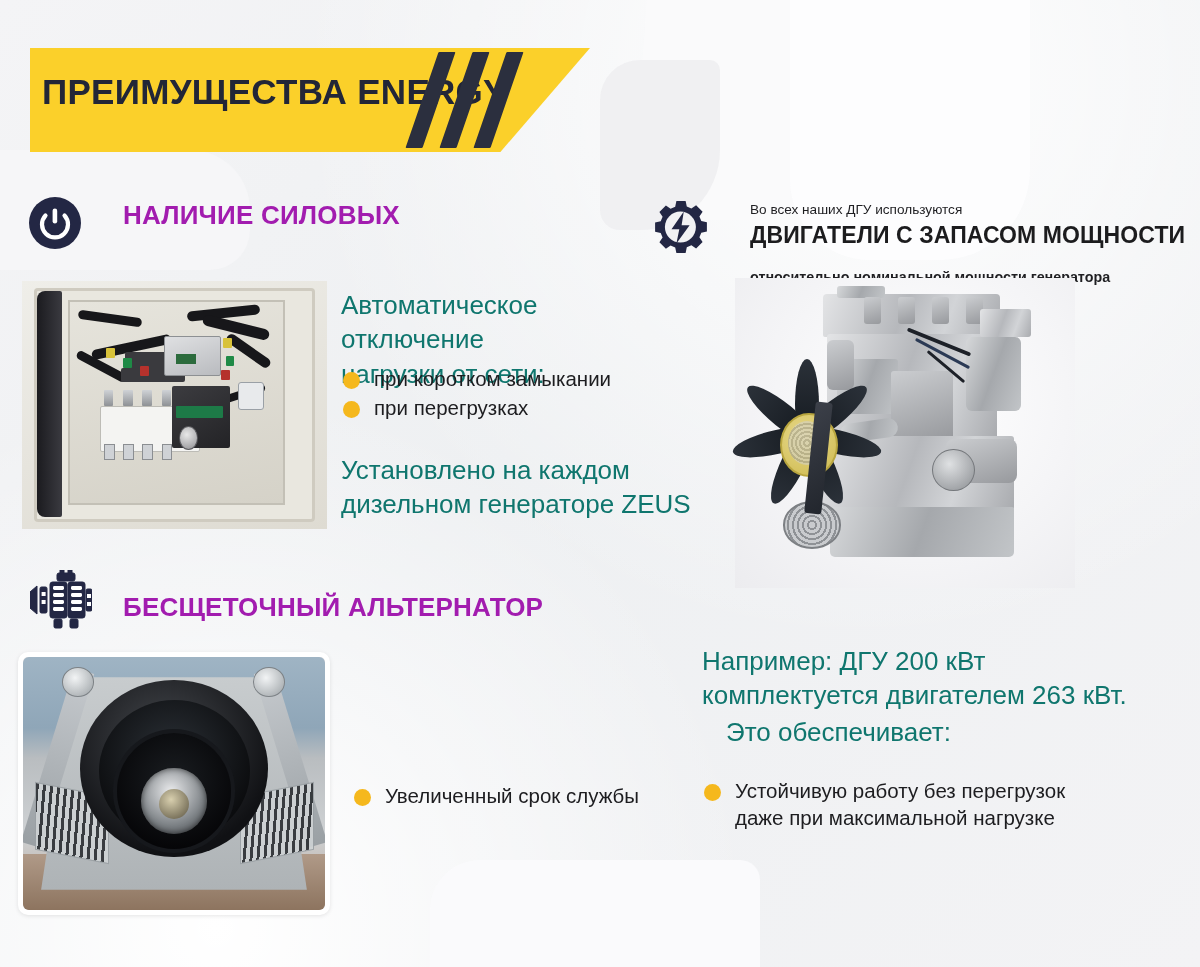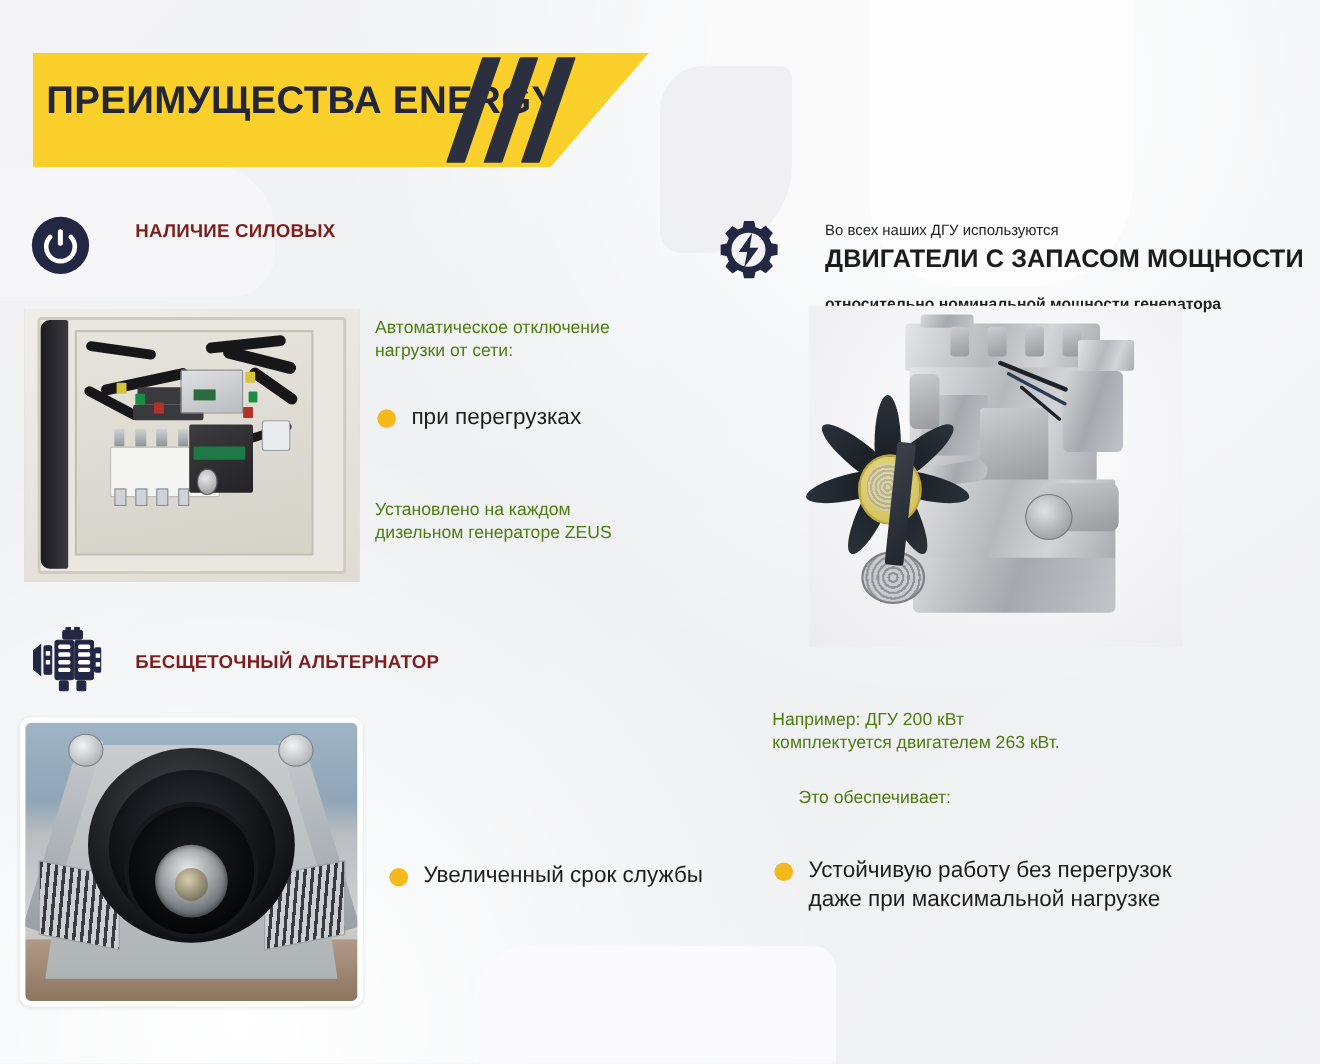--- a/index.html
+++ b/index.html
@@ -35,28 +35,28 @@
     clip-path:polygon(0 0, 100% 0, 84% 100%, 0 100%);
     box-shadow:0 2px 5px rgba(0,0,0,.07);}
   .banner-title{position:absolute;left:12px;top:24px;font-size:35px;font-weight:bold;
     letter-spacing:.3px;color:#222637;white-space:nowrap;}
   .stripes{position:absolute;right:46px;top:0;height:104px;width:130px;}
   .stripe{position:absolute;top:4px;width:17px;height:96px;background:#2b2f3e;
     transform:skewX(-19deg);border-radius:1px;}
   .s1{left:8px;} .s2{left:42px;} .s3{left:76px;}
 
   
-  .sec-title{font-size:17px;font-weight:bold;color:#7f1d1d;line-height:1.22;
+  .sec-title{font-size:26px;font-weight:bold;color:#a21caf;line-height:1.22;
     letter-spacing:.2px;}
 
   
   .icon-wrap{position:absolute;}
 
   
-  .body-text{font-size:16px;line-height:1.32;color:#4d7c0f;}
+  .body-text{font-size:26px;line-height:1.32;color:#0f766e;}
   .bullets{margin:0;padding:0;list-style:none;}
   .bullets li{position:relative;padding-left:33px;font-size:20.5px;line-height:1.3;
     color:#1d1d20;margin-bottom:12px;}
   .bullets li::before{content:"";position:absolute;left:2px;top:6px;width:17px;height:17px;
     border-radius:50%;background:#f5b81d;}
   .tight li{margin-bottom:2px;}
 
   
   .photo{position:absolute;overflow:hidden;background:#d9d9dc;}
   .photo-rounded{border-radius:10px;border:5px solid #ffffff;box-sizing:border-box;
@@ -214,20 +214,21 @@
         <div class="blk" style="position:absolute;left:79%;top:40%;width:11%;height:13%;background:#e8eaec;border:1px solid #9aa0a6;"></div>
       </div>
     </div>
   </div>
 
   <div class="body-text" style="position:absolute;left:341px;top:288px;width:340px;">
     <div>Автоматическое отключение</div>
     <div>нагрузки от сети:</div>
   </div>
   <ul class="bullets tight" style="position:absolute;left:341px;top:366px;width:340px;">
+    <li>при коротком замыкании</li>
     <li>при перегрузках</li>
   </ul>
   <div class="body-text" style="position:absolute;left:341px;top:453px;width:350px;">
     <div>Установлено на каждом</div>
     <div>дизельном генераторе ZEUS</div>
   </div>
 
   <div class="icon-wrap" style="left:30px;top:570px;width:62px;height:60px;">
     <svg width="62" height="60" viewBox="0 0 62 60">
       <g fill="#232744" stroke="#232744" stroke-width="1">

